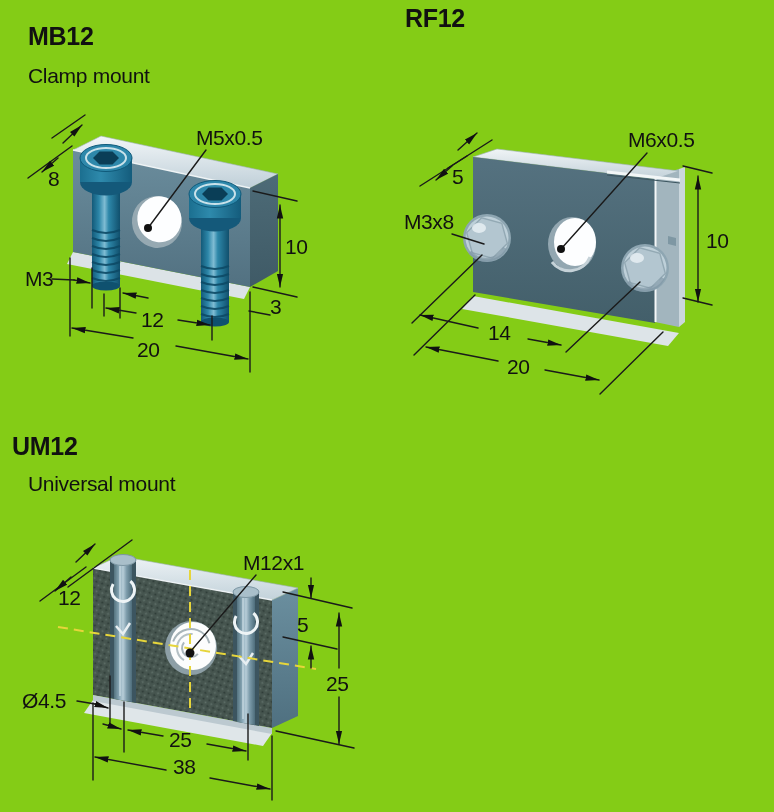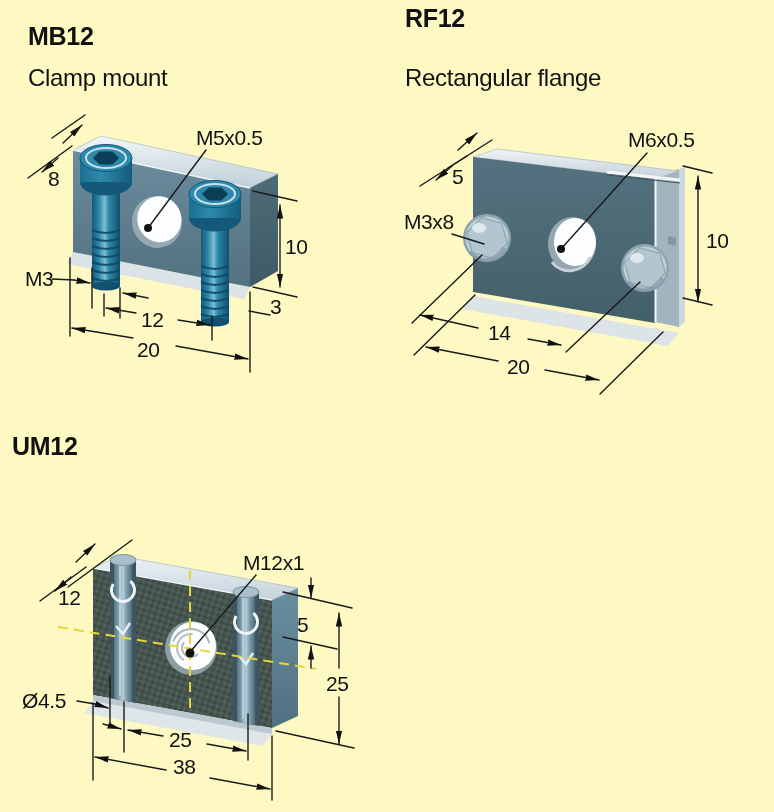--- a/index.html
+++ b/index.html
@@ -1,48 +1,48 @@
 <!DOCTYPE html>
 <html><head>
 <meta charset="utf-8">
 <style>
   html,body{margin:0;padding:0;}
   body{
     width:774px;height:812px;position:relative;background:#ffffff;
     font-family:"Liberation Sans",sans-serif;
   }
-  .page{position:absolute;inset:0;background:#fef9c3;}
+  .page{position:absolute;inset:0;background:#84cc16;}
   .ttl{
     position:absolute;font-size:25px;font-weight:700;color:#111;
     letter-spacing:-0.3px;white-space:nowrap;
   }
   .sub{
-    position:absolute;font-size:24px;font-weight:400;color:#111;
+    position:absolute;font-size:21px;font-weight:400;color:#111;
     letter-spacing:-0.3px;white-space:nowrap;
   }
   svg{position:absolute;overflow:visible;}
   svg text{
     font-family:"Liberation Sans",sans-serif;font-size:21px;fill:#111;
     letter-spacing:-0.4px;
   }
   .dline{stroke:#1a1a1a;stroke-width:1.4;fill:none;stroke-linecap:round;}
   .cline{stroke:#e6d53b;stroke-width:2;fill:none;stroke-dasharray:10 6;}
 </style>
 </head>
 <body>
 
 <div class="page">
 
   <div class="ttl" style="left:28px;top:22px">MB12</div>
   <div class="sub" style="left:28px;top:64px">Clamp mount</div>
 
   <div class="ttl" style="left:405px;top:4px">RF12</div>
-  <div class="sub" style="left:405px;top:64px">Rectangular flange</div>
 
   <div class="ttl" style="left:12px;top:432px">UM12</div>
+  <div class="sub" style="left:28px;top:472px">Universal mount</div>
 
   <svg style="left:20px;top:100px" width="300" height="280" viewBox="20 100 300 280">
     <defs>
       <marker id="arrM" viewBox="0 0 14 8" refX="13.5" refY="4" markerWidth="14" markerHeight="8" markerUnits="userSpaceOnUse" orient="auto-start-reverse">
         <path d="M0,0.8 L13.5,4 L0,7.2 Z" fill="#111"></path>
       </marker>
       <linearGradient id="gTopM" x1="0" y1="0" x2="0" y2="1">
         <stop offset="0" stop-color="#f2f6f8"></stop>
           <stop offset="1" stop-color="#bfcfd8"></stop>
       </linearGradient>

